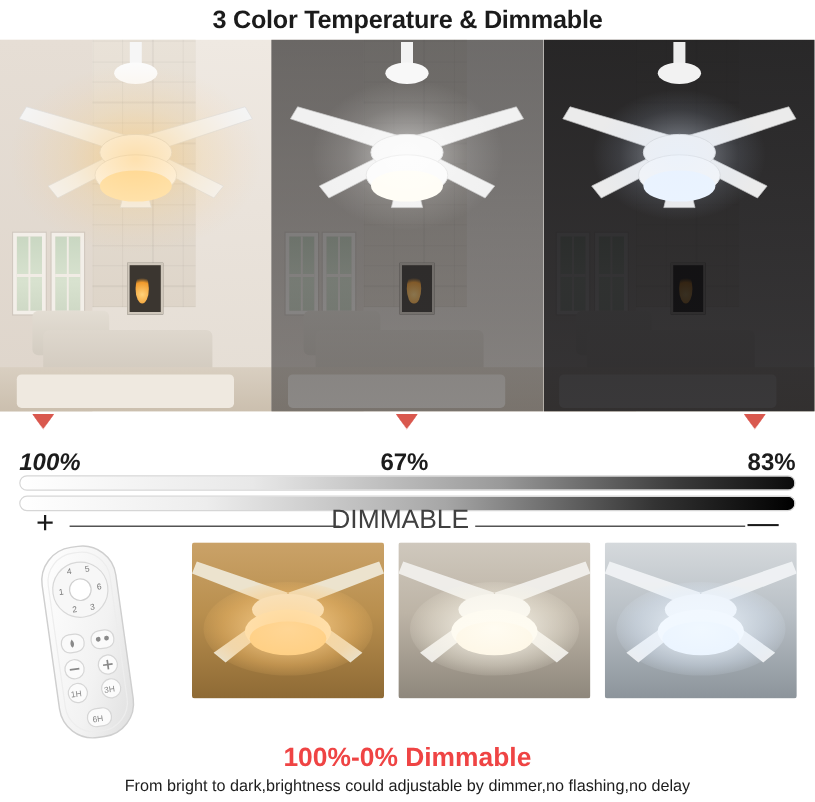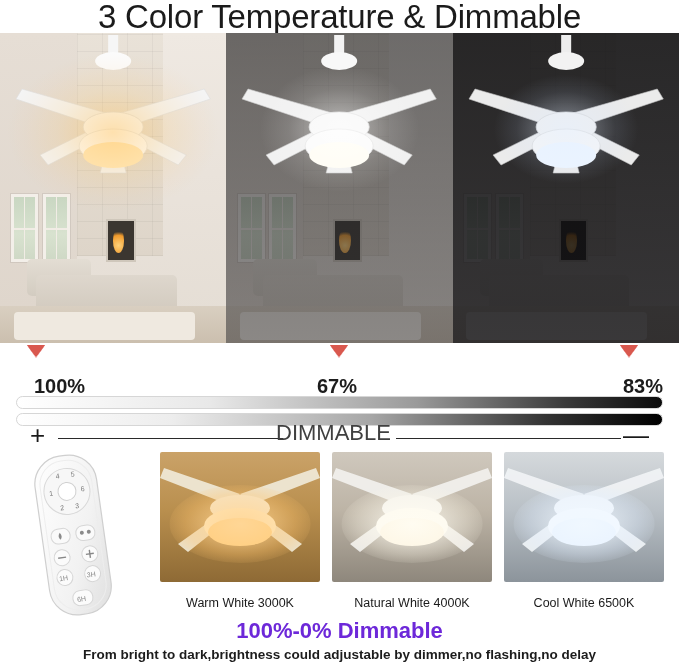--- a/index.html
+++ b/index.html
@@ -13,21 +13,21 @@
     position: relative;
     width: 679px; height: 668px;
     background: #ffffff;
   }
 
   
   .title {
     position: absolute;
     top: 0; left: 0; width: 679px; height: 33px;
     display: flex; align-items: center; justify-content: center;
-    font-size: 33px; font-weight: normal; color: #1b1b1b;
+    font-size: 21px; font-weight: bold; color: #1b1b1b;
     letter-spacing: -0.2px;
     white-space: nowrap;
   }
 
   
   .rooms {
     position: absolute;
     top: 33px; left: 0; width: 679px; height: 310px;
     display: flex;
     overflow: hidden;
@@ -148,21 +148,21 @@
   .m2 { left: 330px; }
   .m3 { left: 620px; }
 
   
   .percents {
     position: absolute; top: 375px; left: 0; width: 679px; height: 25px;
   }
   .pct {
     position: absolute; font-size: 20px; font-weight: bold; color: #1c1c1c;
   }
-  .pct-100 { left: 34px; }
+  .pct-100 { left: 16px; font-style: italic; }
   .pct-50  { left: 317px; }
   .pct-20  { right: 16px; }
 
   
   .bar {
     position: absolute; left: 16px; width: 647px; height: 13px;
     border-radius: 7px;
   }
   .bar1 {
     top: 396px;
@@ -225,25 +225,25 @@
     position: absolute; left: 160px; top: 596px; width: 505px; height: 20px;
     display: flex; gap: 12px;
   }
   .caption {
     width: 160px; text-align: center; font-size: 12.5px; color: #1b1b1b;
   }
 
   
   .bottom-title {
     position: absolute; left: 0; top: 618px; width: 679px;
-    text-align: center; font-size: 22px; font-weight: bold; color: #6d28d9;
+    text-align: center; font-size: 22px; font-weight: bold; color: #ef4444;
   }
   .bottom-sub {
     position: absolute; left: 0; top: 647px; width: 679px;
-    text-align: center; font-size: 13.5px; color: #1c1c1c; font-weight: bold;
+    text-align: center; font-size: 13.5px; color: #1c1c1c;
   }
 </style>
 </head>
 <body>
 
 <div id="page">
 
   <div class="title">3 Color Temperature &amp; Dimmable</div>
 
   <div class="rooms">
@@ -460,22 +460,17 @@
           <path d="M80 48 L142 92 L132 100 L84 62 Z"></path>
         </g>
         <ellipse cx="80" cy="56" rx="30" ry="13" fill="#f4f7fa"></ellipse>
         <ellipse cx="80" cy="74" rx="36" ry="18" fill="#fbfdff"></ellipse>
         <ellipse cx="80" cy="80" rx="32" ry="14" fill="#eef6ff"></ellipse>
       </svg>
       <div class="glow"></div>
     </div>
   </div>
 
-  <div class="captions">
-    <div class="caption">Warm White 3000K</div>
-    <div class="caption">Natural White 4000K</div>
-    <div class="caption">Cool White 6500K</div>
-  </div>
 
   <div class="bottom-title">100%-0% Dimmable</div>
   <div class="bottom-sub">From bright to dark,brightness could adjustable by dimmer,no flashing,no delay</div>
 
 </div>
 
 </body></html>

